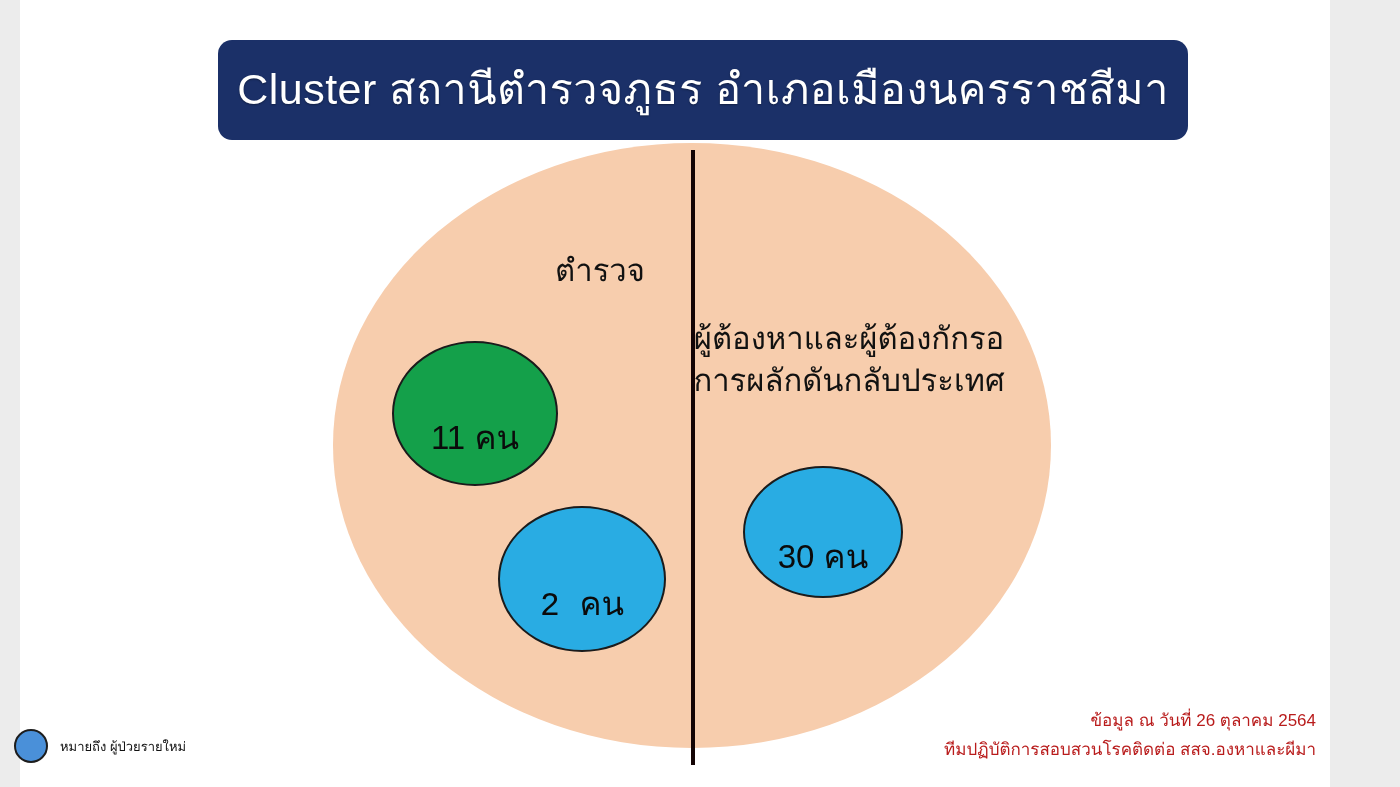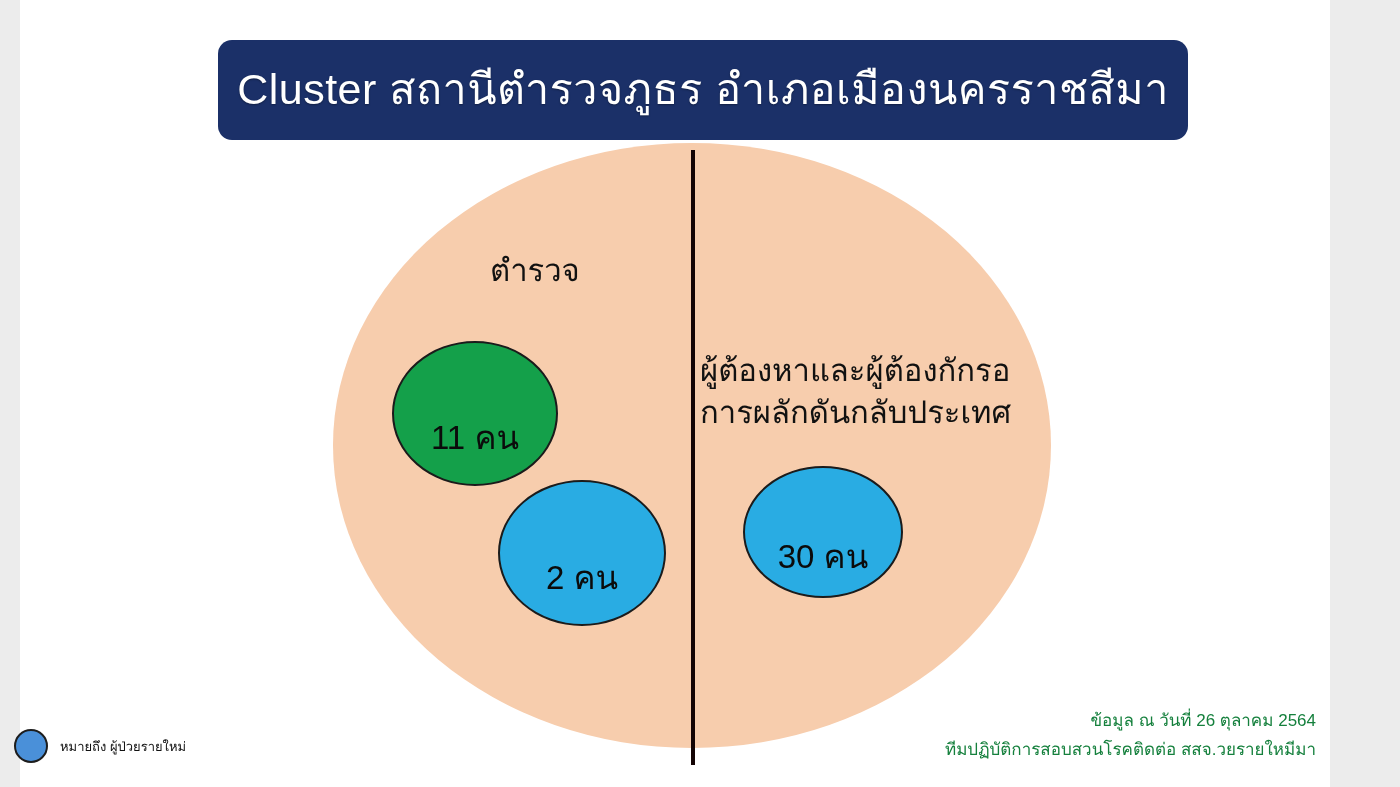--- a/index.html
+++ b/index.html
@@ -75,28 +75,27 @@
     position: absolute;
     color: #111111;
     font-size: 31px;
     line-height: 1.35;
     white-space: pre-line;
   }
   #label-police {
     left: 470px;          
     top: 250px;
     width: 220px;
-    text-align: left;
+    text-align: center;
   }
   #label-detainees {
-    left: 680px;          
+    left: 664px;          
     top: 318px;
     width: 330px;
-    text-align: left;
-    margin-top: 32px;
+    text-align: center;
   }
 
   
   .bubble {
     position: absolute;
     border-radius: 50%;
     border: 2px solid #1b1b1b;
     display: flex;
     align-items: center;
     justify-content: center;
@@ -110,40 +109,41 @@
   }
   #bubble-police-green {
     left: 372px;          
     top: 341px;
     width: 166px;
     height: 145px;
     background: #14a04a;
   }
   #bubble-police-blue {
     left: 478px;          
-    top: 480px;
+    top: 506px;
     width: 168px;
     height: 146px;
     background: #29ace3;
+    font-family: Liberation Mono, monospace;
   }
   #bubble-detainees-blue {
     left: 723px;          
     top: 466px;
     width: 160px;
     height: 132px;
     background: #29ace3;
   }
 
   
   #footer {
     position: absolute;
     right: 14px;
     bottom: 22px;
     text-align: right;
-    color: #15803d;
+    color: #b91c1c;
     font-size: 17px;
     line-height: 1.75;
   }
 
   
   #legend {
     position: absolute;
     left: 14px;
     bottom: 24px;
     display: flex;
@@ -190,21 +190,21 @@
   <div class="bubble" id="bubble-police-blue">
     <span>2 คน</span>
   </div>
 
   <div class="bubble" id="bubble-detainees-blue">
     <span>30 คน</span>
   </div>
 
   <div id="footer">
     <div>ข้อมูล ณ วันที่ 26 ตุลาคม 2564</div>
-    <div>ทีมปฏิบัติการสอบสวนโรคติดต่อ สสจ.วยรายใหมีมา</div>
+    <div>ทีมปฏิบัติการสอบสวนโรคติดต่อ สสจ.องหาและผีมา</div>
   </div>
 
 </div>
 
 <div id="legend">
   <div id="legend-swatch"></div>
   <div id="legend-label">หมายถึง ผู้ป่วยรายใหม่</div>
 </div>
 
 </body></html>

